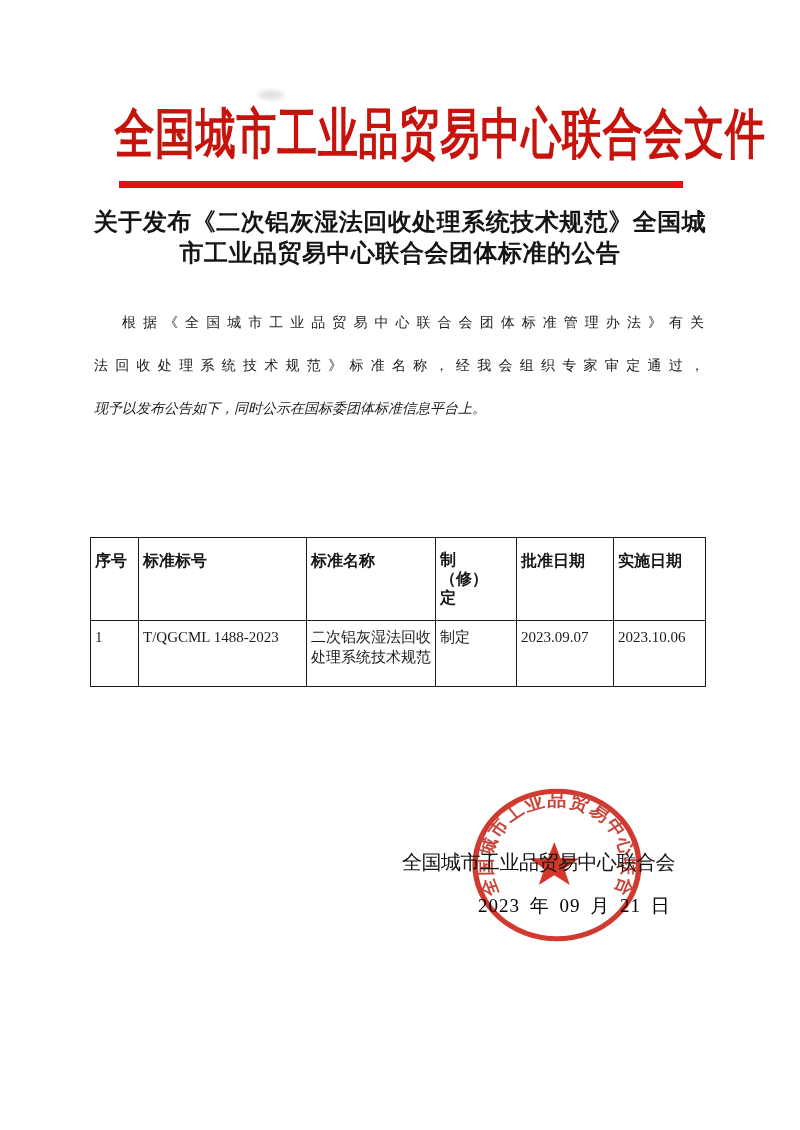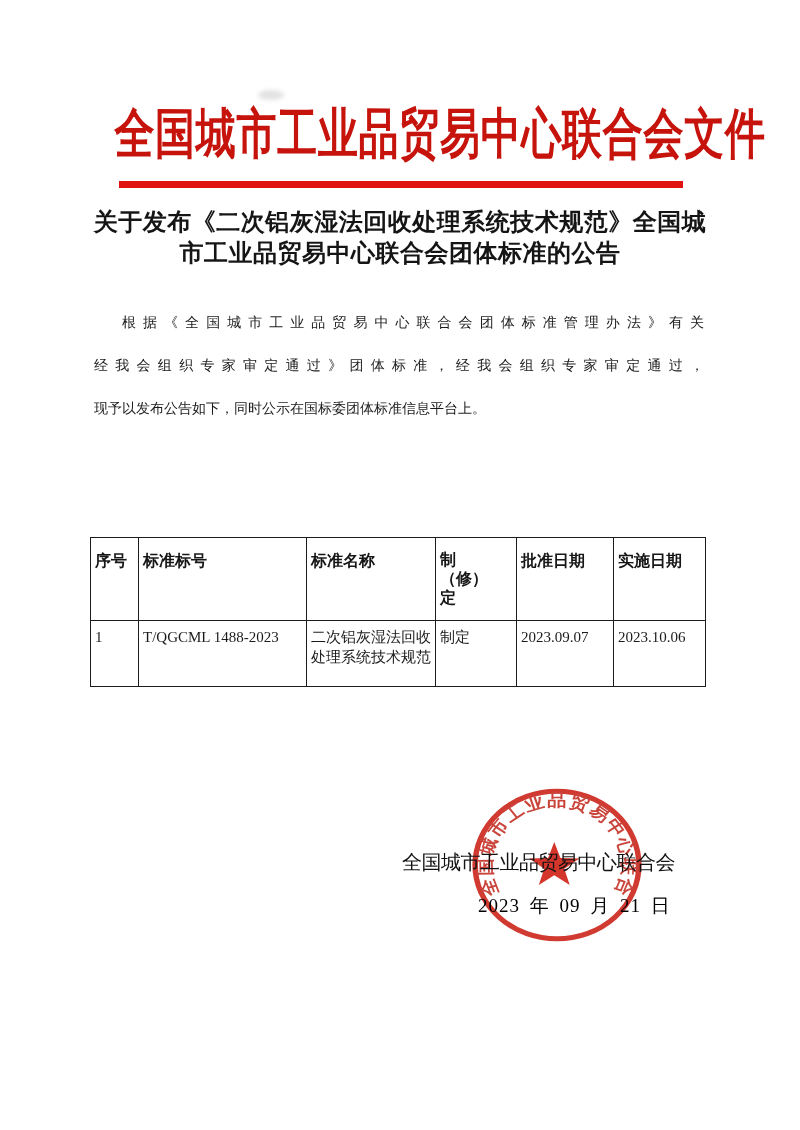--- a/index.html
+++ b/index.html
@@ -63,21 +63,21 @@
     font-family: "Liberation Serif", serif;
     color: #1b1b1b;
   }
   .body-line {
     line-height: 43px;
     height: 43px;
     text-align: justify;
     text-align-last: justify;
   }
   .body-line.first { text-indent: 2em; }
-  .body-line.last { text-align: center; text-align-last: left; }
+  .body-line.last { text-align: center; text-align-last: left; font-style: italic; }
 
   
   .std-table {
     position: absolute; left: 90px; top: 537px;
     border-collapse: collapse;
     table-layout: fixed;
     width: 615px;
   }
   .std-table th, .std-table td {
     border: 1.5px solid #1c1c1c;
@@ -145,21 +145,21 @@
 
 <div class="red-rule"></div>
 
 <div class="doc-title">
   <div>关于发布《二次铝灰湿法回收处理系统技术规范》全国城</div>
   <div>市工业品贸易中心联合会团体标准的公告</div>
 </div>
 
 <div class="body-text">
   <div class="body-line first">根据《全国城市工业品贸易中心联合会团体标准管理办法》有关</div>
-  <div class="body-line">经我会组织专家审定通过》团体标准，经我会组织专家审定通过，</div>
+  <div class="body-line">法回收处理系统技术规范》标准名称，经我会组织专家审定通过，</div>
   <div class="body-line last">现予以发布公告如下，同时公示在国标委团体标准信息平台上。</div>
 </div>
 
 <table class="std-table">
   <colgroup>
     <col style="width:48px">
     <col style="width:168px">
     <col style="width:129px">
     <col style="width:81px">
     <col style="width:97px">

